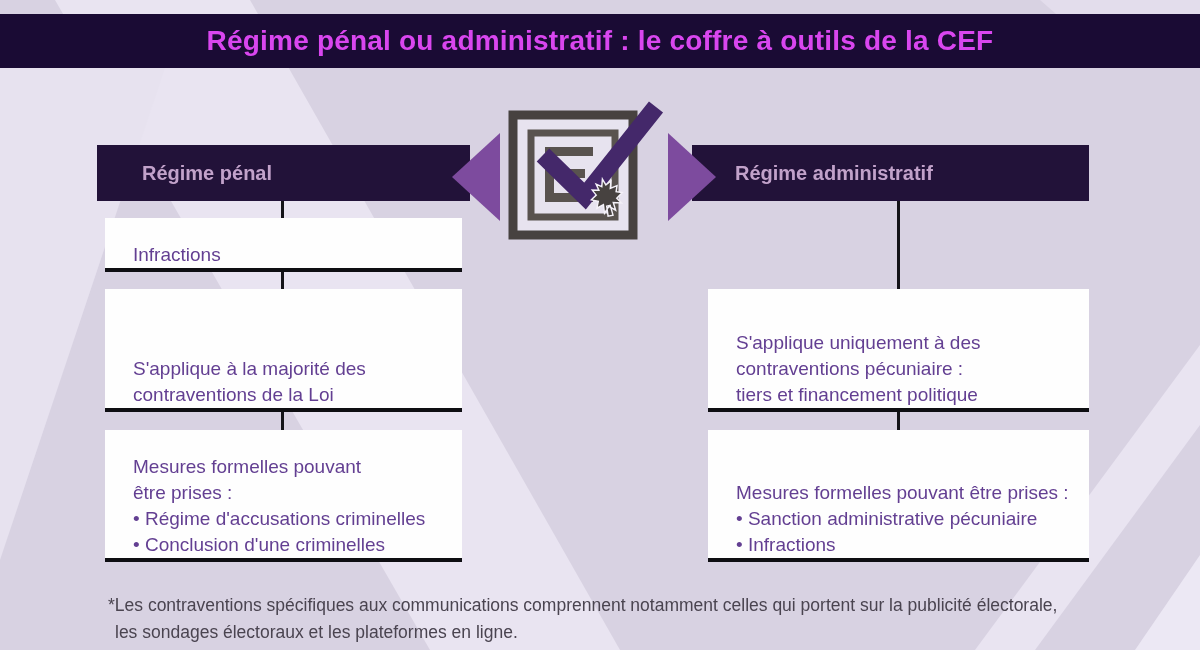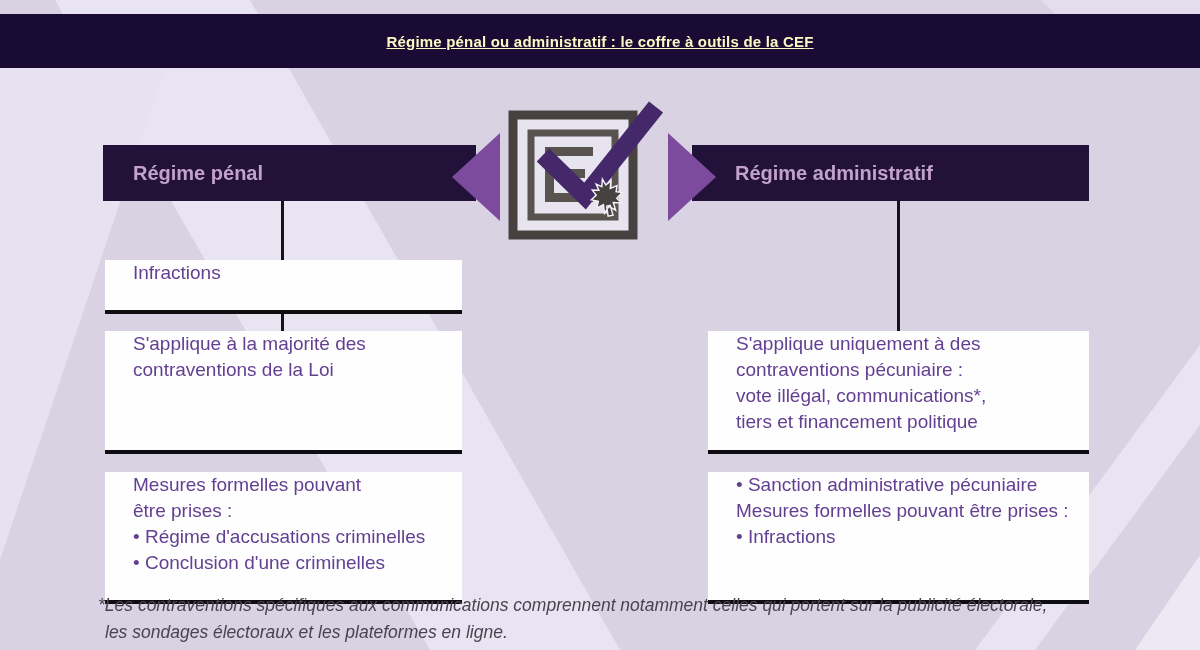--- a/index.html
+++ b/index.html
@@ -5,49 +5,49 @@
   html,body{margin:0;padding:0;background:#b9b3c4;}
   #stage{
     position:relative;width:1200px;height:650px;overflow:hidden;
     background:#d8d2e2;font-family:"Liberation Sans",sans-serif;
   }
   #bg{position:absolute;left:0;top:0;z-index:0;}
   .titlebar{
     position:absolute;left:0;top:14px;width:1200px;height:54px;
     background:#1a0b34;display:flex;align-items:center;justify-content:center;z-index:2;
   }
-  .titlebar span{color:#fef9c3;font-size:15px;font-weight:bold;letter-spacing:.2px;text-decoration:underline;}
+  .titlebar span{color:#d946ef;font-size:28px;font-weight:bold;letter-spacing:.2px;}
   .hdr{
     position:absolute;top:145px;height:56px;background:#221239;z-index:2;
     display:flex;align-items:center;box-sizing:border-box;
   }
   .hdr span{color:#c2a2ca;font-size:20px;font-weight:bold;}
-  .left-hdr{left:103px;width:373px;padding-left:30px;}
+  .left-hdr{left:97px;width:373px;padding-left:45px;}
   .right-hdr{left:692px;width:397px;padding-left:43px;}
   .tri{position:absolute;top:133px;width:0;height:0;z-index:3;
     border-top:44px solid transparent;border-bottom:44px solid transparent;}
   .tri-left{left:452px;border-right:48px solid #7d4b9e;}
   .tri-right{left:668px;border-left:48px solid #7d4b9e;}
   .vline{position:absolute;top:201px;height:231px;width:3px;background:#141318;z-index:1;}
   .vl-left{left:281px;}
   .vl-right{left:897px;}
   .box{
     position:absolute;box-sizing:border-box;background:#fefefe;
-    border-bottom:4px solid #0e0e12;display:flex;flex-direction:column;justify-content:flex-start;
-    padding:0 8px 0 28px;color:#633f92;font-size:19px;line-height:26px;z-index:2;margin-top:42px;
+    border-bottom:4px solid #0e0e12;display:flex;flex-direction:column;justify-content:flex-end;
+    padding:0 8px 0 28px;color:#633f92;font-size:19px;line-height:26px;z-index:2;
   }
   .lcol{left:105px;width:357px;}
   .rcol{left:708px;width:381px;}
   .r1{top:218px;height:54px;}
   .r2{top:289px;height:123px;}
   .r3{top:430px;height:132px;}
   .logo{position:absolute;left:503px;top:97px;z-index:3;}
   .footnote{
-    position:absolute;left:98px;top:592px;z-index:2;
-    font-style:italic;font-size:17.5px;color:#4a4450;line-height:27px;
+    position:absolute;left:108px;top:592px;z-index:2;
+    font-size:17.5px;color:#4a4450;line-height:27px;
   }
   .fn2{padding-left:7px;}
 </style>
 </head>
 <body>
 
 <div id="stage">
 
   <svg id="bg" width="1200" height="650" viewBox="0 0 1200 650" aria-hidden="true">
     <rect x="0" y="0" width="1200" height="650" fill="#d8d2e2"></rect>
@@ -97,26 +97,25 @@
   <div class="box lcol r3">
     <div>Mesures formelles pouvant</div>
     <div>être prises :</div>
     <div>• Régime d'accusations criminelles</div>
     <div>• Conclusion d'une criminelles</div>
   </div>
 
   <div class="box rcol r2">
     <div>S'applique uniquement à des</div>
     <div>contraventions pécuniaire :</div>
-    <div>vote illégal, communications*,</div>
     <div>tiers et financement politique</div>
   </div>
   <div class="box rcol r3">
+    <div>Mesures formelles pouvant être prises :</div>
     <div>• Sanction administrative pécuniaire</div>
-    <div>Mesures formelles pouvant être prises :</div>
     <div>• Infractions</div>
   </div>
 
   <div class="footnote">
     <div>*Les contraventions spécifiques aux communications comprennent notamment celles qui portent sur la publicité électorale,</div>
     <div class="fn2">les sondages électoraux et les plateformes en ligne.</div>
   </div>
 
 </div>
 

